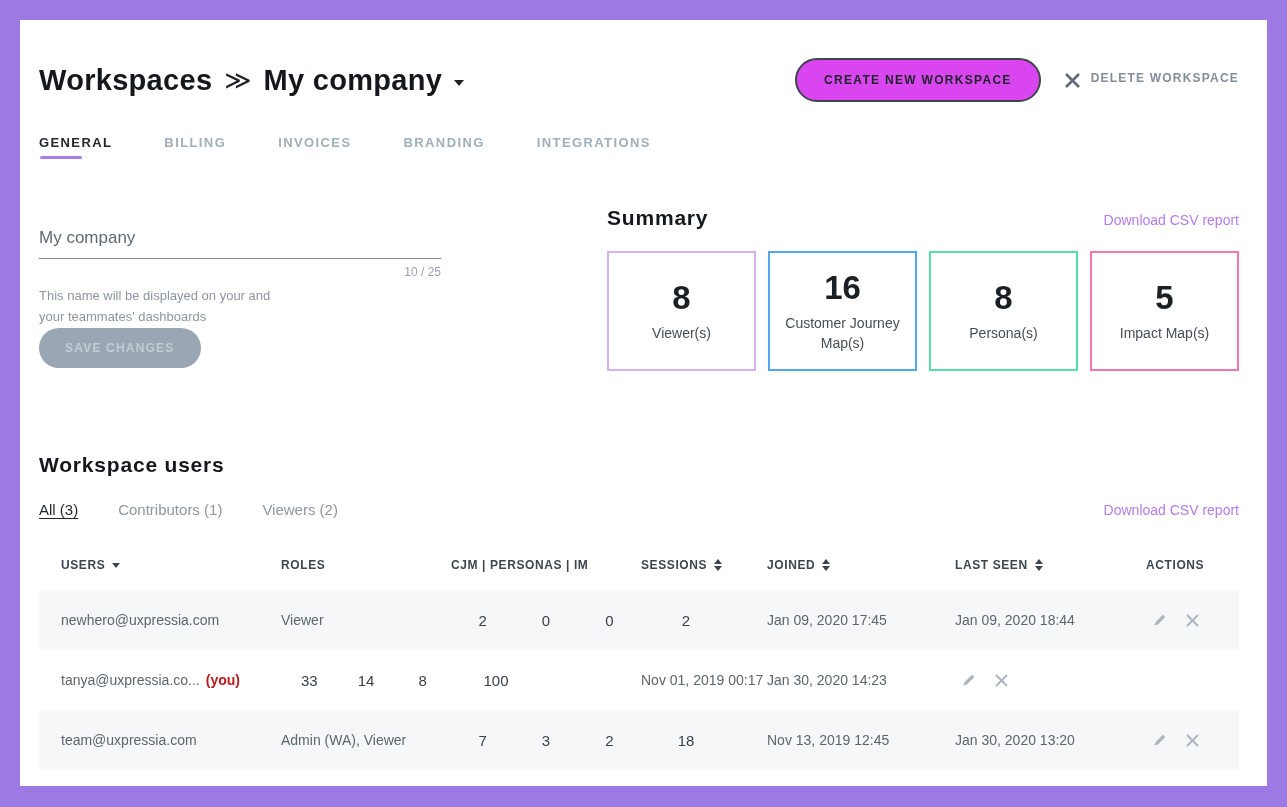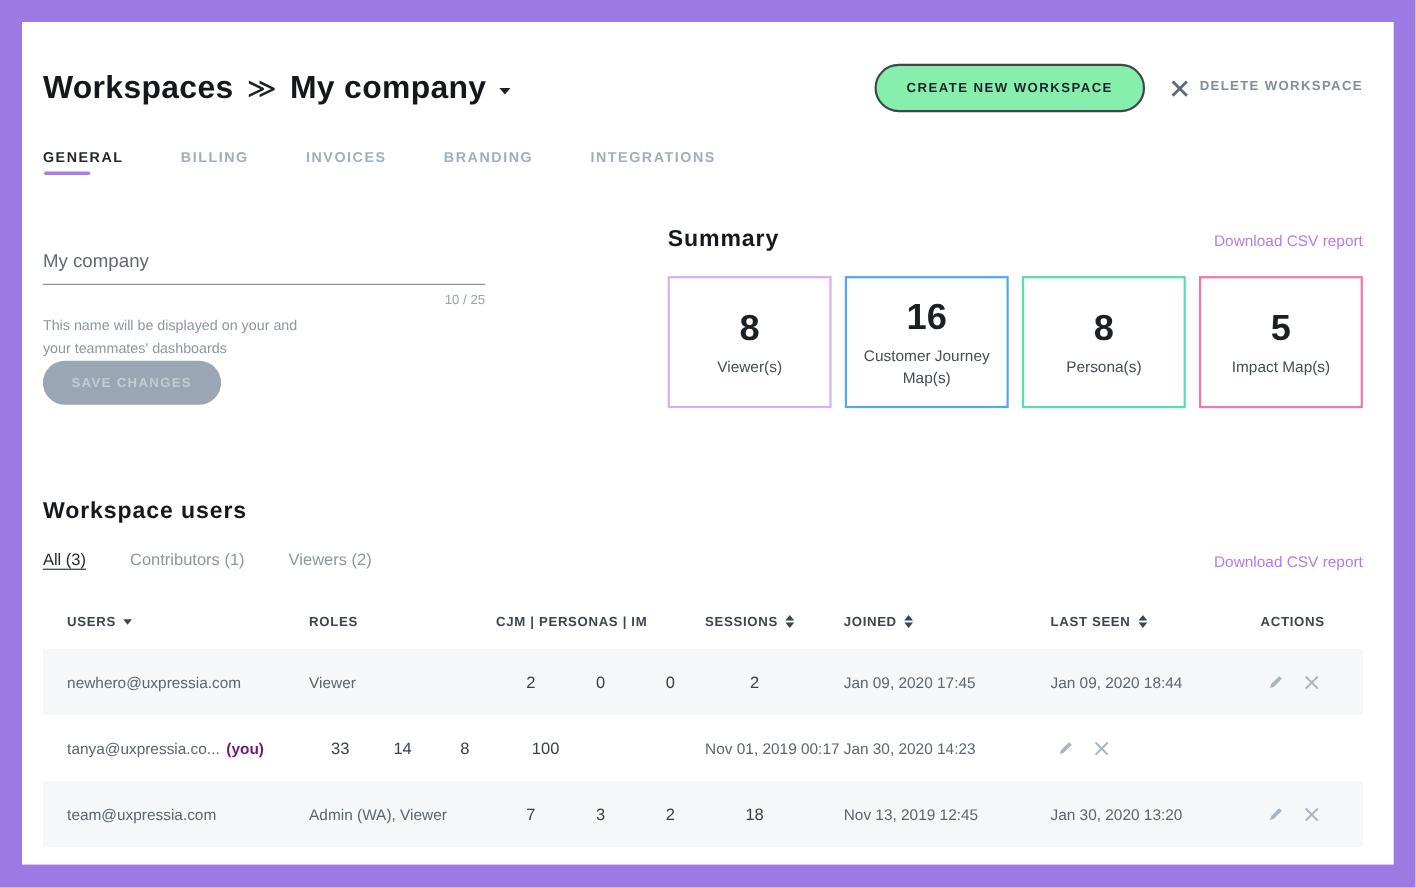--- a/index.html
+++ b/index.html
@@ -9,21 +9,21 @@
   .page { background:#ffffff; width:100%; height:100%; padding:18px 28px 0 19px; overflow:hidden; }
 
   
   .hdr { display:flex; align-items:center; justify-content:space-between;margin-top:20px; }
   .title-group { display:flex; align-items:center; gap:12px; color:#14181d; }
   .title-group h1 { font-size:29px; font-weight:700; letter-spacing:0.3px; }
   .crumb-sep { font-size:26px; font-weight:400; color:#1d2126; }
   .caret-down { width:0; height:0; border-left:5px solid transparent; border-right:5px solid transparent;
     border-top:6px solid #1d2126; margin-top:6px; cursor:pointer; }
   .hdr-right { display:flex; align-items:center; gap:22px; }
-  .btn-outline { background:#86efac; border:2px solid #3f464e; border-radius:22px; padding:13px 27px;
+  .btn-outline { background:#d946ef; border:2px solid #3f464e; border-radius:22px; padding:13px 27px;
     font-size:12px; font-weight:700; letter-spacing:1.3px; color:#1d242b; cursor:pointer;
     font-family:"Liberation Sans", sans-serif; }
   .delete-group { display:flex; align-items:flex-start; gap:9px; cursor:pointer; }
   .delete-label { font-size:12px; font-weight:700; letter-spacing:1.2px; color:#828e9a; }
 
   
   .tabs { display:flex; gap:52px; margin-top:33px; }
   .tab { font-size:13px; font-weight:700; letter-spacing:1.4px; color:#9fafbc; cursor:pointer; padding-bottom:9px; }
   .tab.active { color:#22272d; position:relative; }
   .tab.active::after { content:""; position:absolute; left:1px; bottom:0; width:42px; height:3px;
@@ -74,21 +74,21 @@
   .tri-down { width:0; height:0; border-left:4px solid transparent; border-right:4px solid transparent;
     border-top:5px solid #3d4650; }
   .sorter { display:flex; flex-direction:column; gap:2px; }
   .sorter .up { width:0; height:0; border-left:4px solid transparent; border-right:4px solid transparent;
     border-bottom:5px solid #3d4650; }
   .sorter .dn { width:0; height:0; border-left:4px solid transparent; border-right:4px solid transparent;
     border-top:5px solid #3d4650; }
   .trow.alt { background:#f6f7f9; }
   .td { font-size:14px; color:#5c666f; }
   .td.email { display:flex; gap:6px; align-items:baseline; }
-  .you { font-weight:700; color:#701a75; }
+  .you { font-weight:700; color:#b91c1c; }
   .td.roles { padding-right:26px; line-height:1.35; }
   .cjm-trio { display:grid; grid-template-columns:1fr 1fr 1fr; }
   .cjm-trio span { text-align:center; font-size:15px; color:#39424c; }
   .sess { text-align:center; width:90px; font-size:15px; color:#39424c; }
   .actions { display:flex; align-items:center; gap:17px; padding-left:6px; }
   .icon-btn { cursor:pointer; display:flex; align-items:center; }
 </style>
 </head>
 <body>
 

